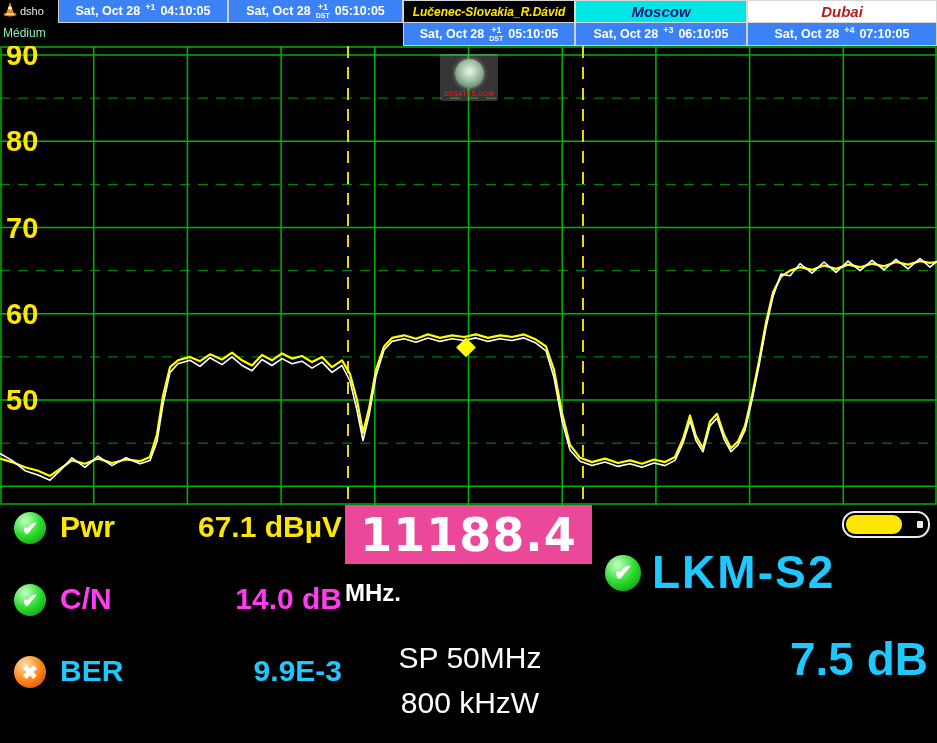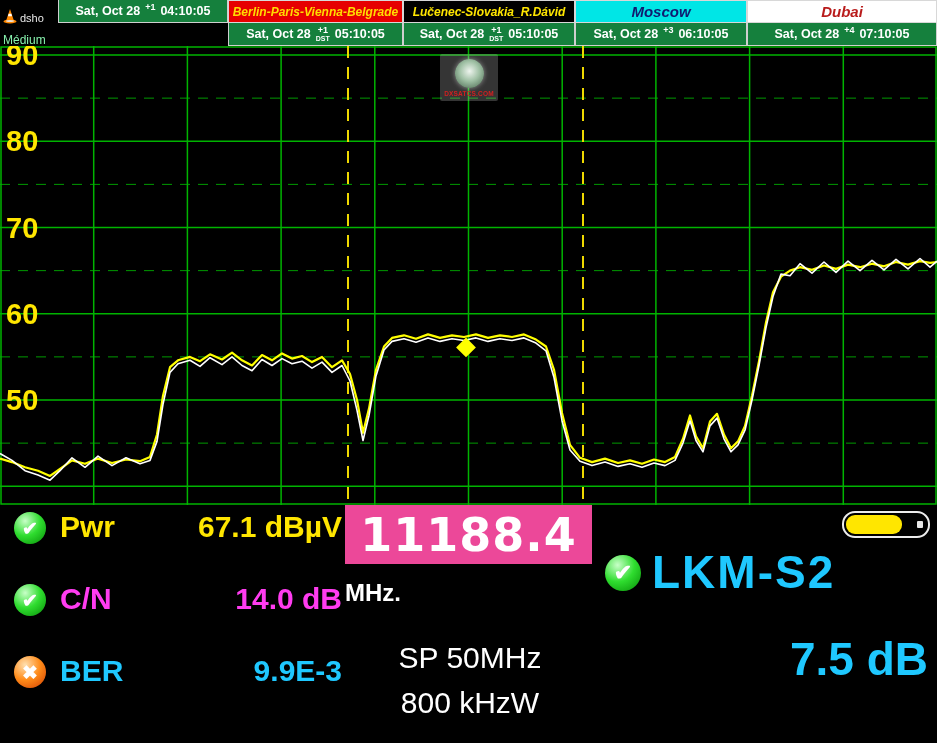--- a/index.html
+++ b/index.html
@@ -2,29 +2,29 @@
 <html><head>
 <meta charset="utf-8">
 <style>
   * { margin:0; padding:0; box-sizing:border-box; }
   html,body { background:#111; }
   body { font-family:"Liberation Sans", sans-serif; }
   .screen { position:relative; width:937px; height:743px; background:#000; overflow:hidden; }
 
   
   .clockbar { position:absolute; top:0; left:0; width:937px; height:46px; display:flex; background:#000; }
-  .logo-cell { width:58px; height:46px; padding:8px 3px; background:#000; }
+  .logo-cell { width:58px; height:46px; padding:1px 3px; background:#000; }
   .logo-row { display:flex; align-items:center; gap:3px; }
   .app-label { color:#e8e8e8; font-size:11px; }
   .medium-label { color:#86efac; font-size:12px; margin-top:5px; }
   .city-cell { display:flex; flex-direction:column; }
   .city-name { height:23px; display:flex; align-items:center; justify-content:center;
                font-weight:bold; font-style:italic; font-size:12px; border:1px solid #d8d8d8; white-space:nowrap; overflow:hidden;}
   .city-cell.big .city-name { font-size:15px; }
-  .city-time { height:23px; background:#15803d; color:#fff; display:flex; align-items:center; justify-content:center;
+  .city-time { height:23px; background:#3b82f6; color:#fff; display:flex; align-items:center; justify-content:center;
                gap:5px; font-weight:bold; font-size:12.5px; border:1px solid #cfcfcf; border-top:none; white-space:nowrap;}
   .tz { display:inline-flex; flex-direction:column; align-items:center; line-height:1; height:17px; justify-content:flex-start;}
   .tz .plus { font-size:9px; } .tz .dst { font-size:7px; }
 
   
   .spectrum { position:absolute; top:46px; left:0; width:937px; height:459px; background:#000; }
   .gs { stroke:#00b400; stroke-width:1.5; }
   .gd { stroke:#009a00; stroke-width:1; stroke-dasharray:10 8; }
   .gv { stroke:#00b400; stroke-width:1.5; }
   .chedge { stroke:#eed800; stroke-width:2; stroke-dasharray:12 9; }
@@ -89,21 +89,20 @@
         <span>Sat, Oct 28</span>
         <span class="tz">
             <span class="plus">+1</span>
             <span class="dst"></span>
           </span>
         <span>04:10:05</span>
       </div>
     </div>
 
     <div class="city-cell" style="width:175px">
-      <div class="city-name" style="background: rgb(230, 0, 0); color: rgb(255, 221, 0);">Berlin-Paris-Vienna-Belgrade</div>
       <div class="city-time">
         <span>Sat, Oct 28</span>
         <span class="tz">
             <span class="plus">+1</span>
             <span class="dst">DST</span>
           </span>
         <span>05:10:05</span>
       </div>
     </div>
 

